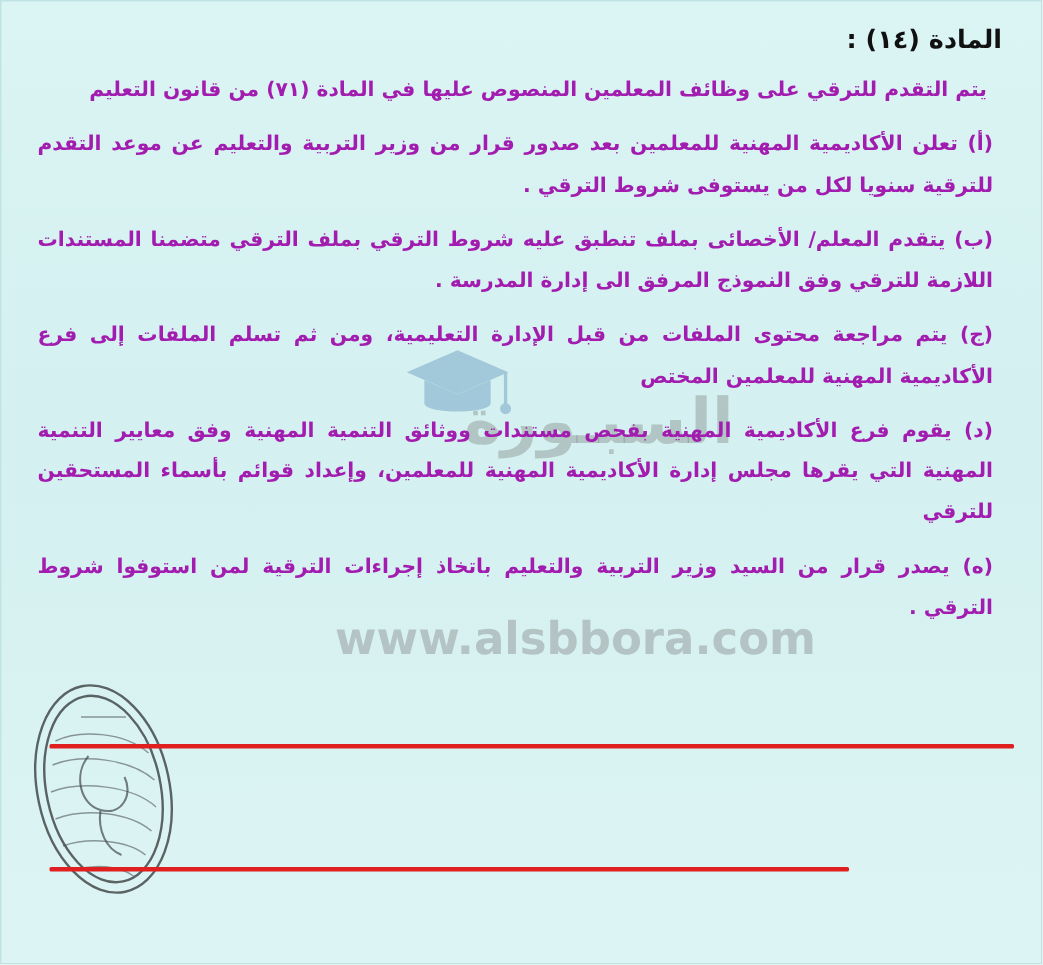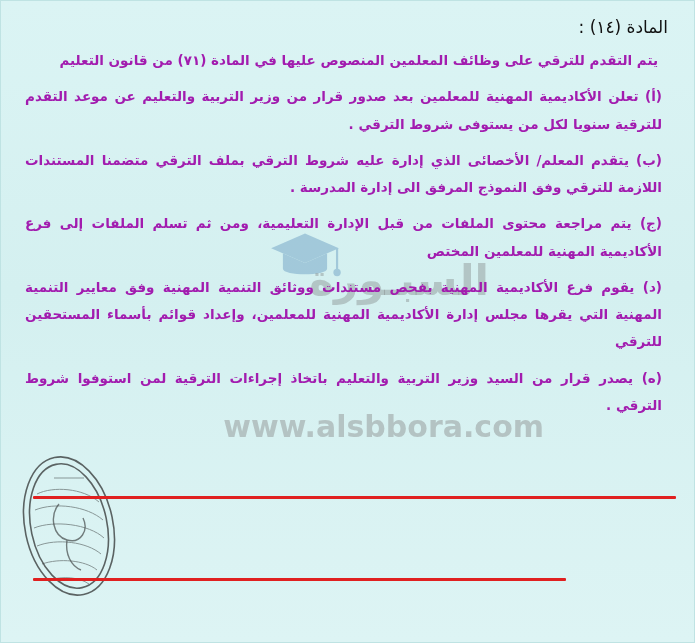--- a/index.html
+++ b/index.html
@@ -31,21 +31,21 @@
   .content {
     position: relative;
     z-index: 3;
     padding: 14px 22px 10px 18px;
     direction: rtl;
     text-align: right;
   }
   .heading {
     font-family: "DejaVu Sans", sans-serif;
     font-size: 17px;
-    font-weight: normal;
+    font-weight: bold;
     color: #111;
     margin: 2px 4px 10px 0;
     letter-spacing: 0px;
   }
   p.para {
     font-family: "DejaVu Sans", sans-serif;
     font-size: 13.5px;
     line-height: 2.02;
     color: #a21caf;
     margin: 0 0 9px 0;
@@ -138,21 +138,21 @@
   </svg>
   <div class="wm-text" id="wm-arabic">السبـورة</div>
   <div class="wm-text" id="wm-url">www.alsbbora.com</div>
 
   <div class="content">
     <div class="heading">المادة (١٤) :</div>
 
     <p class="para intro">يتم التقدم للترقي على وظائف المعلمين المنصوص عليها في المادة (٧١) من قانون التعليم</p>
 
     <p class="para item">(أ) تعلن الأكاديمية المهنية للمعلمين بعد صدور قرار من وزير التربية والتعليم عن موعد التقدم للترقية سنويا لكل من يستوفى شروط الترقي .</p>
-    <p class="para item">(ب) يتقدم المعلم/ الأخصائى الذي إدارة عليه شروط الترقي بملف الترقي متضمنا المستندات اللازمة للترقي وفق النموذج المرفق الى إدارة المدرسة .</p>
+    <p class="para item">(ب) يتقدم المعلم/ الأخصائى بملف تنطبق عليه شروط الترقي بملف الترقي متضمنا المستندات اللازمة للترقي وفق النموذج المرفق الى إدارة المدرسة .</p>
     <p class="para item">(ج) يتم مراجعة محتوى الملفات من قبل الإدارة التعليمية، ومن ثم تسلم الملفات إلى فرع الأكاديمية المهنية للمعلمين المختص</p>
     <p class="para item">(د) يقوم فرع الأكاديمية المهنية بفحص مستندات ووثائق التنمية المهنية وفق معايير التنمية المهنية التي يقرها مجلس إدارة الأكاديمية المهنية للمعلمين، وإعداد قوائم بأسماء المستحقين للترقي</p>
     <p class="para item">(ه) يصدر قرار من السيد وزير التربية والتعليم باتخاذ إجراءات الترقية لمن استوفوا شروط الترقي .</p>
   </div>
 
   <div class="redline" id="redline-1"></div>
   <div class="redline" id="redline-2"></div>
 
   <svg id="stamp" viewBox="0 0 120 165" xmlns="http://www.w3.org/2000/svg">
     <g fill="none" stroke="#1b1b1b" stroke-width="1.6" opacity="0.85">

